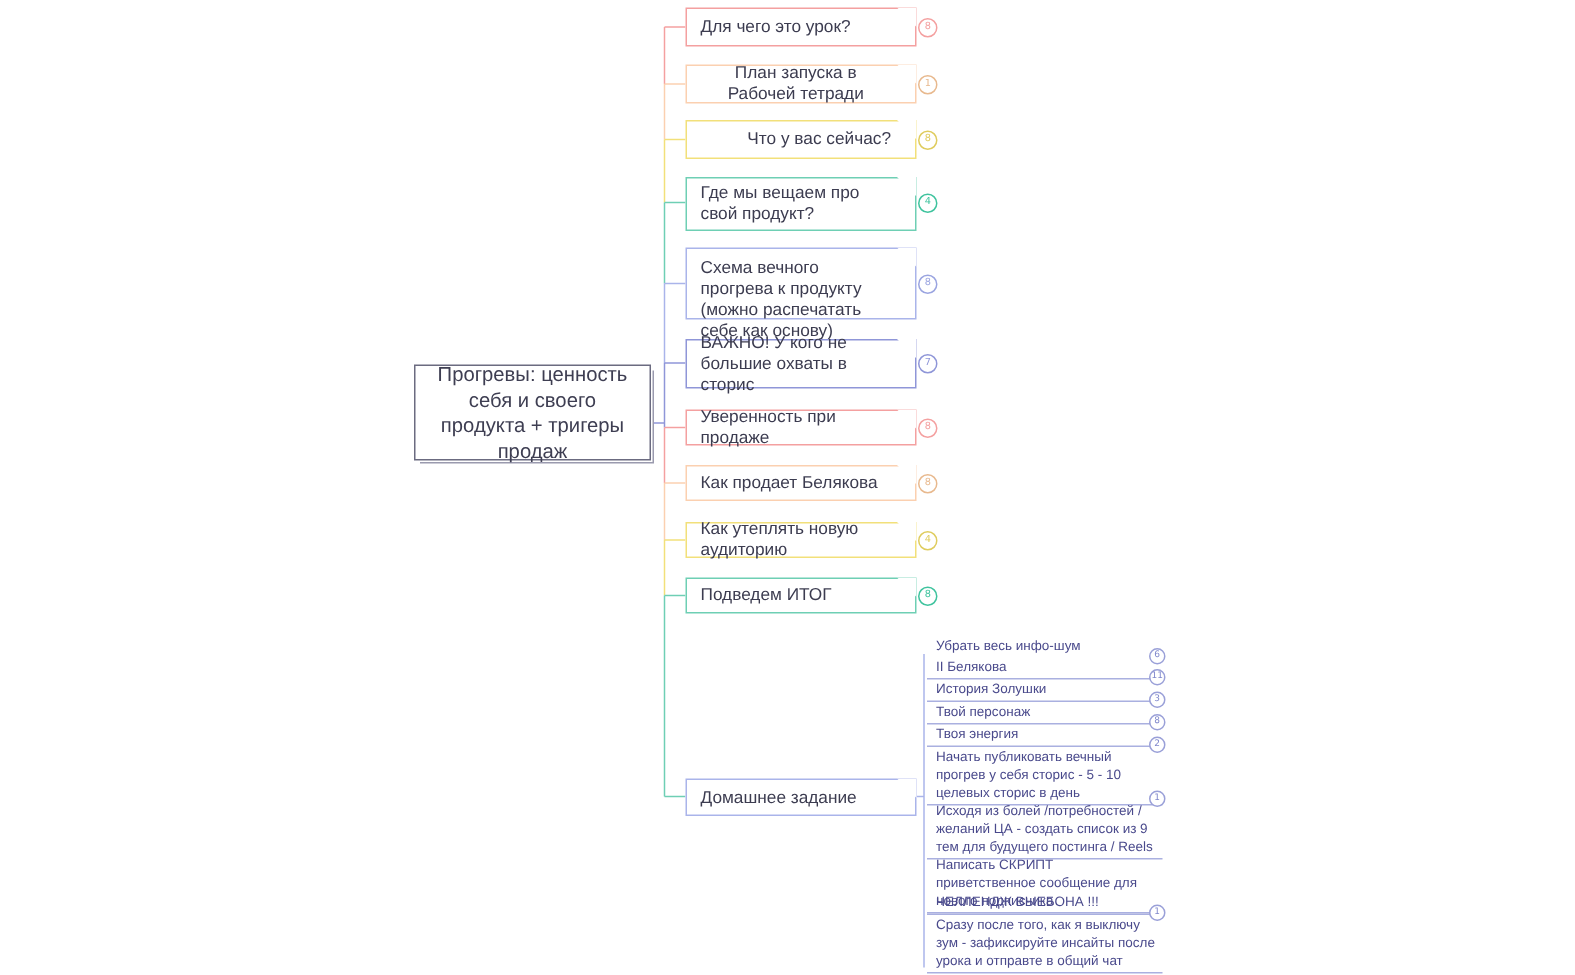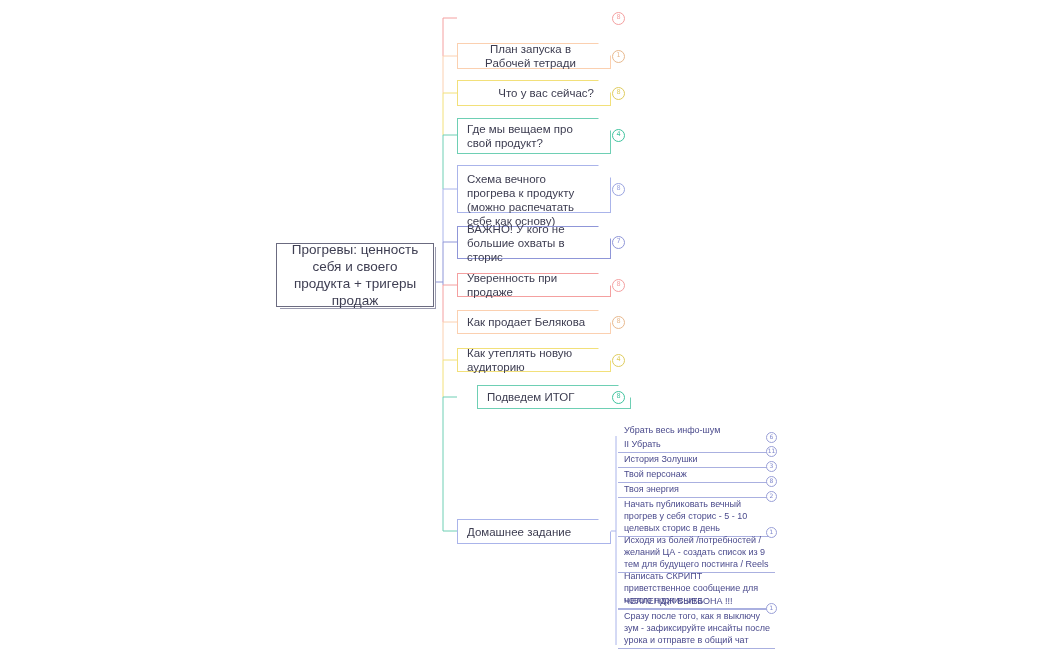--- a/index.html
+++ b/index.html
@@ -173,20 +173,24 @@
     <path d="M443 531 L457 531" stroke="#6ecfb4" stroke-width="1" fill="none"></path>
 
     <path d="M611 531 L616 531" stroke="#aab4ea" stroke-width="1" fill="none"></path>
     <path d="M616 436 L616 645" stroke="#aab4ea" stroke-width="1" fill="none"></path>
   </svg>
 
   <div class="root-node">
     <span class="root-text">Прогревы: ценность себя и своего продукта + тригеры продаж</span>
   </div>
 
+  <div class="topic" style="left:457px; top:5px; width:154px; height:26px; border-color:#f4a0a0; color:#f4a0a0;">
+    <span class="fold"></span>
+    <span class="topic-text" style="color:#3c3c50;">Для чего это  урок?</span>
+  </div>
   <div class="badge" style="left:612px; top:12px; color:#f4a0a0;">8</div>
 
   <div class="topic" style="left:457px; top:43px; width:154px; height:26px; border-color:#fbd0b0; color:#fbd0b0;text-align:center;">
     <span class="fold"></span>
     <span class="topic-text" style="color:#3c3c50;">План запуска в Рабочей тетради</span>
   </div>
   <div class="badge" style="left:612px; top:50px; color:#e8b98e;">1</div>
 
   <div class="topic" style="left:457px; top:80px; width:154px; height:26px; border-color:#f2e07a; color:#f2e07a;">
     <span class="fold"></span>
@@ -223,38 +227,38 @@
     <span class="topic-text" style="color:#3c3c50;">Как продает Белякова</span>
   </div>
   <div class="badge" style="left:612px; top:316px; color:#e8b98e;">8</div>
 
   <div class="topic" style="left:457px; top:348px; width:154px; height:24px; border-color:#f2e07a; color:#f2e07a;">
     <span class="fold"></span>
     <span class="topic-text" style="color:#3c3c50;">Как утеплять новую аудиторию</span>
   </div>
   <div class="badge" style="left:612px; top:354px; color:#dfcc5e;">4</div>
 
-  <div class="topic" style="left:457px; top:385px; width:154px; height:24px; border-color:#6ecfb4; color:#6ecfb4;margin-left:20px;">
+  <div class="topic" style="left:457px; top:385px; width:154px; height:24px; border-color:#6ecfb4; color:#6ecfb4;">
     <span class="fold"></span>
     <span class="topic-text" style="color:#3c3c50;">Подведем ИТОГ</span>
   </div>
   <div class="badge" style="left:612px; top:391px; color:#3fc39e;">8</div>
 
   <div class="topic" style="left:457px; top:519px; width:154px; height:25px; border-color:#aab4ea; color:#aab4ea;">
     <span class="fold"></span>
     <span class="topic-text" style="color:#3c3c50;">Домашнее задание</span>
   </div>
 
   <div class="subitem no-rule" style="left:618px; top:424px; width:157px;">
     <span class="sub-text">Убрать весь инфо-шум</span>
   </div>
   <div class="sub-badge" style="left:766px; top:432px;">6</div>
 
   <div class="subitem" style="left:618px; top:438px; width:157px;">
-    <span class="sub-text">II Убрать</span>
+    <span class="sub-text">II Белякова</span>
   </div>
   <div class="sub-badge" style="left:766px; top:446px;">11</div>
 
   <div class="subitem" style="left:618px; top:453px; width:157px;">
     <span class="sub-text">История Золушки</span>
   </div>
   <div class="sub-badge" style="left:766px; top:461px;">3</div>
 
   <div class="subitem" style="left:618px; top:468px; width:157px;">
     <span class="sub-text">Твой персонаж</span>

